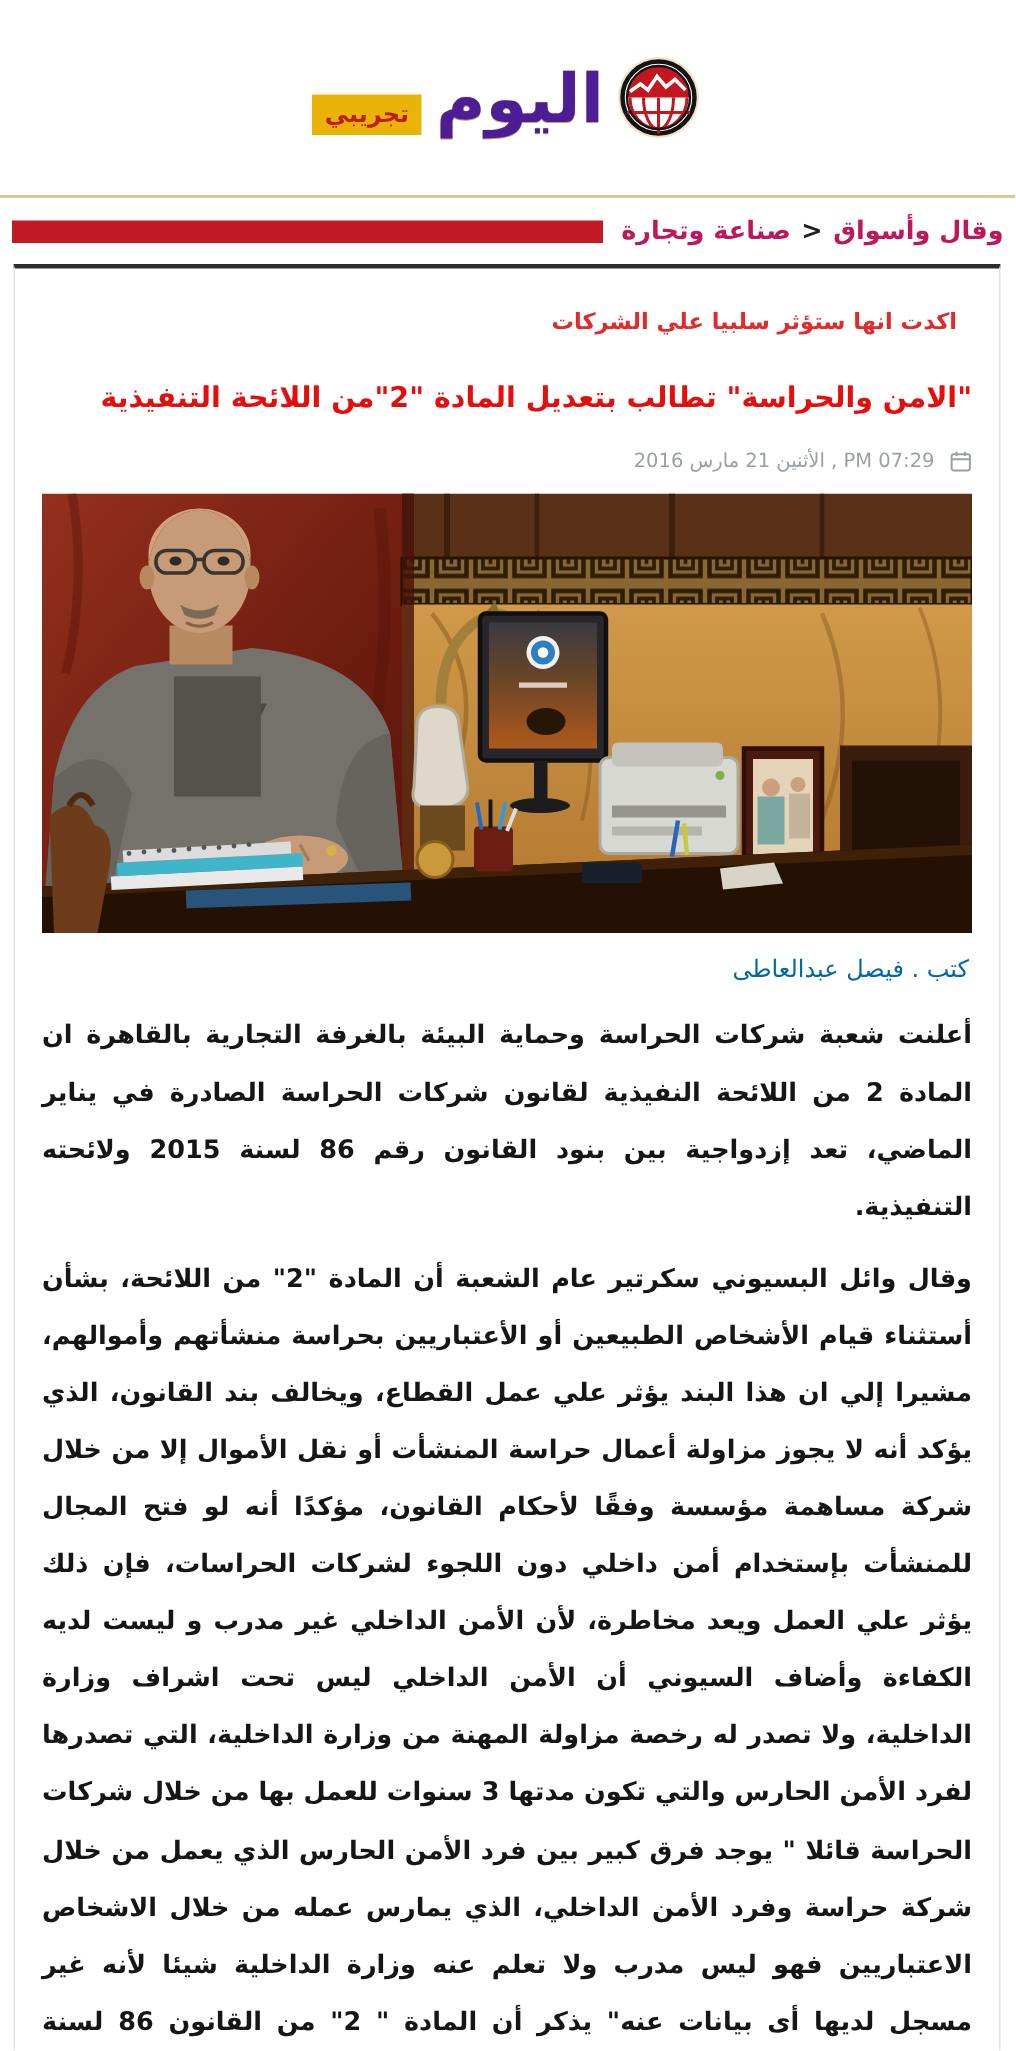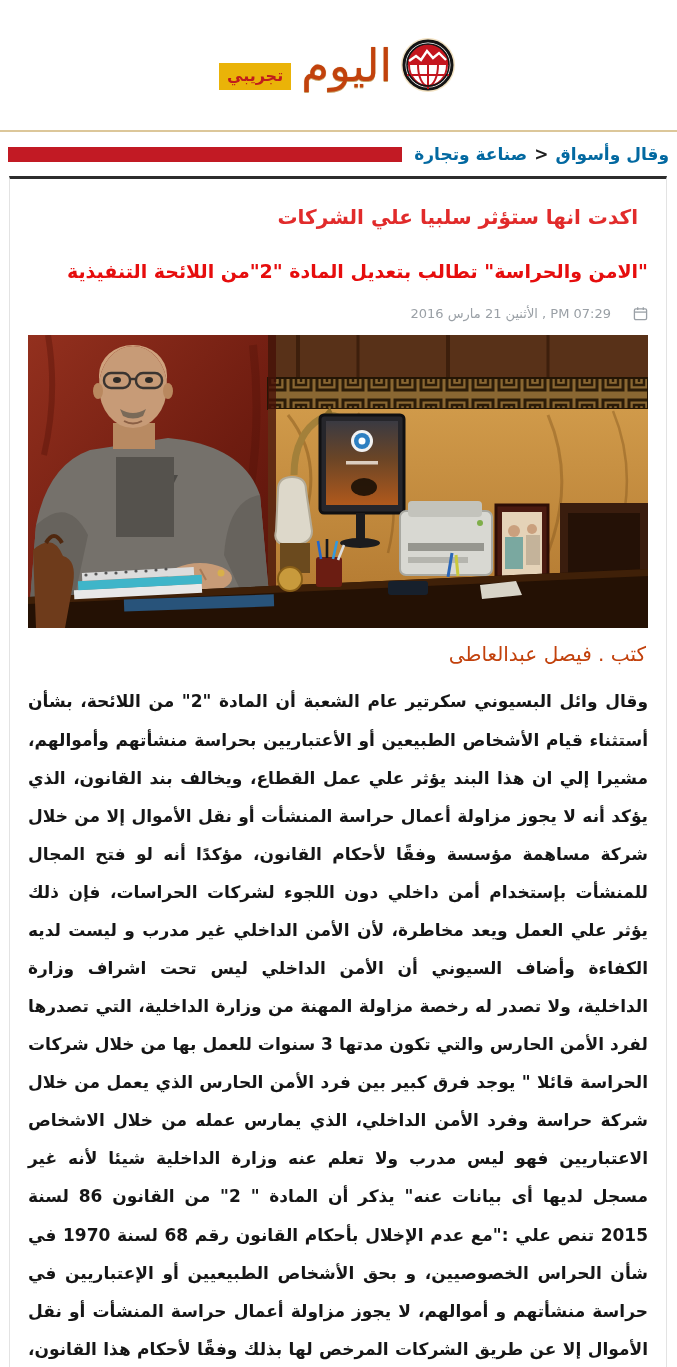--- a/index.html
+++ b/index.html
@@ -8,62 +8,62 @@
     width:677px; height:1367px; overflow:hidden; margin:0 auto;
     font-family:"DejaVu Sans","Liberation Sans",sans-serif;
   }
   
   .site-header {
     height:132px; display:flex; align-items:center; justify-content:center;
     border-bottom:2px solid #dcc79a; background:#fff;
   }
   .logo { display:flex; align-items:center; direction:rtl; gap:6px; text-decoration:none; cursor:pointer; }
   .logo-word {
-    font-size:45px; font-weight:400; color:#c2410c; letter-spacing:-1px;
+    font-size:45px; font-weight:700; color:#4c1d95; letter-spacing:-1px;
     text-shadow:0 0 1px #caa36b, 0 1px 0 #caa36b;
   }
   .logo-globe { width:56px; height:56px; margin:0 2px; }
   .trial-badge {
     background:#eab308; color:#c01c1c; font-size:16px; font-weight:700;
     padding:3px 8px 5px; margin-top:22px; margin-right:4px;
   }
   
   .crumb-row {
     direction:rtl; display:flex; align-items:center; gap:12px;
     padding:12px 8px 10px 8px;
   }
   .crumb-text { display:flex; align-items:center; gap:7px; font-size:17px; font-weight:700; color:#1f1f1f; white-space:nowrap; }
-  .crumb-link { color:#0369a1; text-decoration:none; cursor:pointer; }
+  .crumb-link { color:#be185d; text-decoration:none; cursor:pointer; }
   .crumb-sep { color:#1f1f1f; }
   .crumb-bar { flex:1 1 auto; height:15px; background:#c21a24; }
   
   .article-wrap {
     margin:2px 10px 0 9px; background:#fff;
     border-top:3px solid #2d2d2d;
     border-left:1px solid #e3e3e3; border-right:1px solid #e3e3e3;
     padding:26px 18px 40px 18px; min-height:1190px;
   }
   .kicker {
     direction:rtl; text-align:right; padding-right:10px;
-    color:#e12b2b; font-size:20px; font-weight:700; margin-bottom:28px;
+    color:#e12b2b; font-size:15px; font-weight:700; margin-bottom:28px;
   }
   .headline {
     direction:rtl; text-align:right;
     color:#e60d0d; font-size:19px; font-weight:800; line-height:1.55;
     margin-bottom:20px;
   }
   .date-row {
-    direction:rtl; display:flex; align-items:center; gap:22px;
+    direction:rtl; display:flex; align-items:center; gap:10px;
     color:#9aa0a6; font-size:13px; margin-bottom:14px;
   }
   .cal-icon { width:15px; height:15px; flex:0 0 auto; }
   figure.photo { width:620px; height:293px; margin:4px auto 0 auto; display:block; }
   figure.photo svg { display:block; width:620px; height:293px; }
   .byline {
-    direction:rtl; text-align:right; color:#c2410c; font-size:20px;
+    direction:rtl; text-align:right; color:#0369a1; font-size:16px;
     margin:14px 2px 8px 0;
   }
   .body-text { margin-top:16px; }
   .body-text p {
     direction:rtl; text-align:justify;
     font-size:17px; font-weight:700; color:#161616; line-height:2.24;
     margin-bottom:10px;
   }
 </style>
 </head>
@@ -262,16 +262,17 @@
         <line x1="420" y1="242" x2="424" y2="218" stroke="#2a66b8" stroke-width="3"></line>
         <line x1="430" y1="241" x2="428" y2="220" stroke="#c8c83c" stroke-width="3"></line>
         <path d="M452 250 l36 -4 l6 14 l-40 4 Z" fill="#d8d4c8"></path>
       </g>
     </svg>
   </figure>
 
   <figcaption class="byline">كتب . فيصل عبدالعاطى</figcaption>
 
   <section class="body-text">
+    <p>أعلنت شعبة شركات الحراسة وحماية البيئة بالغرفة التجارية بالقاهرة ان المادة 2 من اللائحة النفيذية لقانون شركات الحراسة الصادرة في يناير الماضي، تعد إزدواجية بين بنود القانون رقم 86 لسنة 2015 ولائحته التنفيذية.</p>
     <p>وقال وائل البسيوني سكرتير عام الشعبة أن المادة "2" من اللائحة، بشأن أستثناء قيام الأشخاص الطبيعين أو الأعتباريين بحراسة منشأتهم وأموالهم، مشيرا إلي ان هذا البند يؤثر علي عمل القطاع، ويخالف بند القانون، الذي يؤكد أنه لا يجوز مزاولة أعمال حراسة المنشأت أو نقل الأموال إلا من خلال شركة مساهمة مؤسسة وفقًا لأحكام القانون، مؤكدًا أنه لو فتح المجال للمنشأت بإستخدام أمن داخلي دون اللجوء لشركات الحراسات، فإن ذلك يؤثر علي العمل ويعد مخاطرة، لأن الأمن الداخلي غير مدرب و ليست لديه الكفاءة وأضاف السيوني أن الأمن الداخلي ليس تحت اشراف وزارة الداخلية، ولا تصدر له رخصة مزاولة المهنة من وزارة الداخلية، التي تصدرها لفرد الأمن الحارس والتي تكون مدتها 3 سنوات للعمل بها من خلال شركات الحراسة قائلا " يوجد فرق كبير بين فرد الأمن الحارس الذي يعمل من خلال شركة حراسة وفرد الأمن الداخلي، الذي يمارس عمله من خلال الاشخاص الاعتباريين فهو ليس مدرب ولا تعلم عنه وزارة الداخلية شيئا لأنه غير مسجل لديها أى بيانات عنه" يذكر أن المادة " 2" من القانون 86 لسنة 2015 تنص علي :"مع عدم الإخلال بأحكام القانون رقم 68 لسنة 1970 في شأن الحراس الخصوصيين، و بحق الأشخاص الطبيعيين أو الإعتباريين في حراسة منشأتهم و أموالهم، لا يجوز مزاولة أعمال حراسة المنشأت أو نقل الأموال إلا عن طريق الشركات المرخص لها بذلك وفقًا لأحكام هذا القانون، ولا يجوز تأسيس شركة تزاول الأعمال المشار إليها بغير إذن مسبق من وزارة الداخلية، و بعد موافقة المخابرات العامة".</p>
   </section>
 
 </main>
 
 </body></html>

